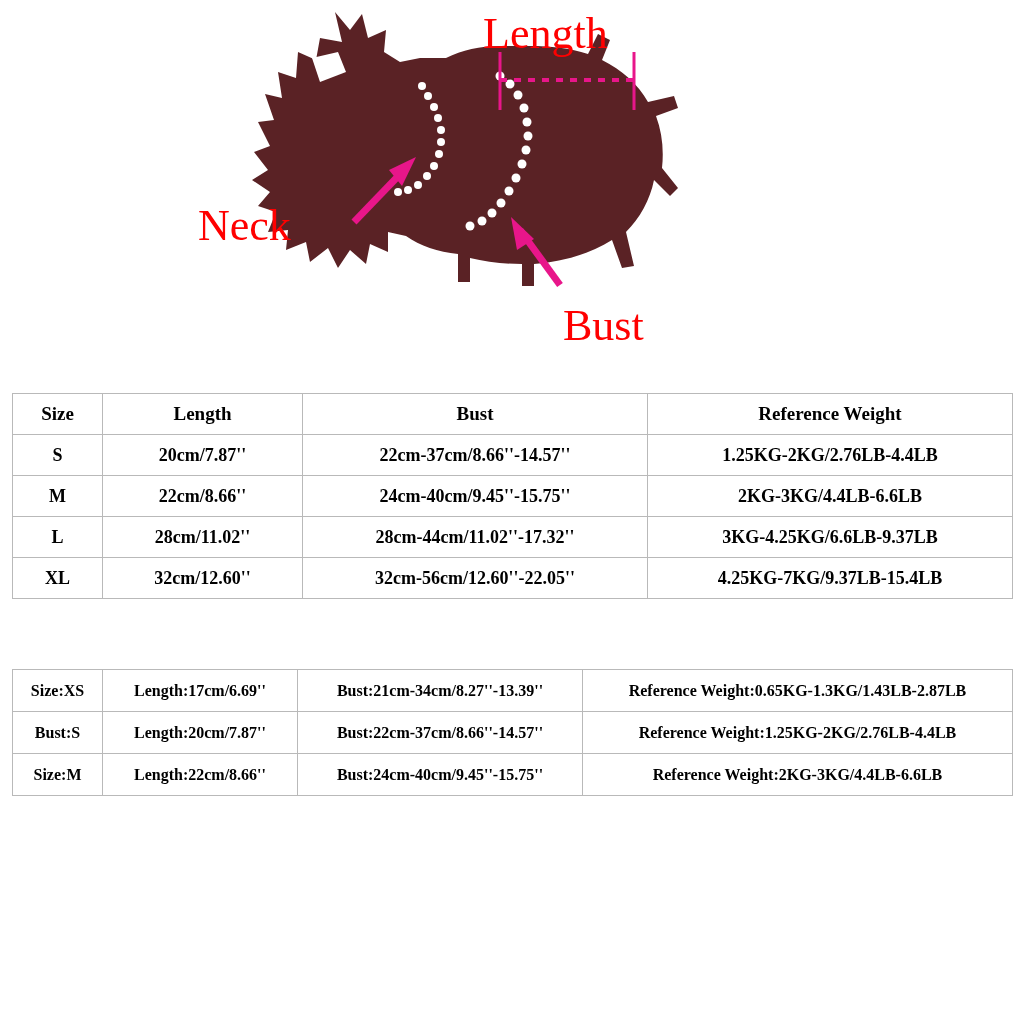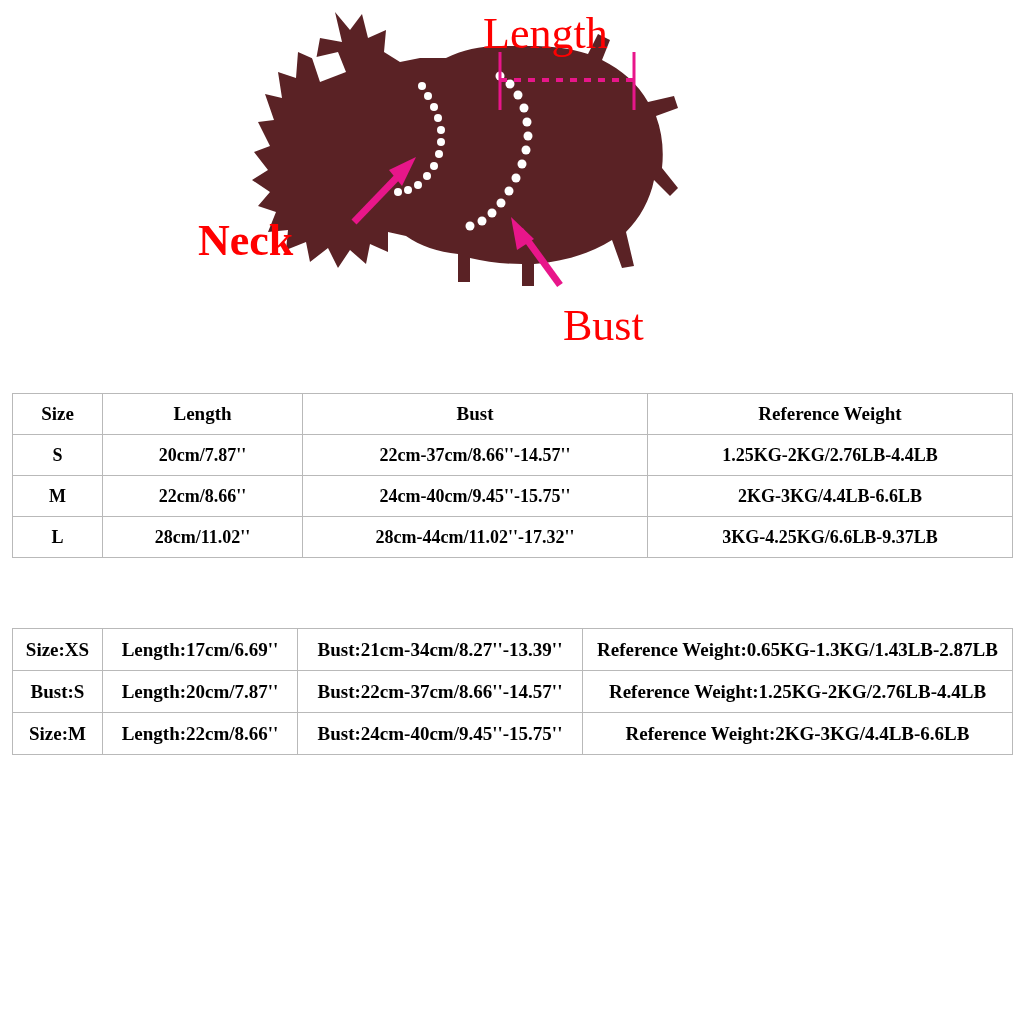--- a/index.html
+++ b/index.html
@@ -30,21 +30,21 @@
   .label {
     position: absolute;
     color: #ff0000;
     font-family: "Liberation Serif", serif;
     font-size: 44px;
     font-weight: 400;
     letter-spacing: 0px;
     white-space: nowrap;
   }
   .label-length { left: 483px; top: 8px; }
-  .label-neck   { left: 198px; top: 215px; font-weight: bold; }
+  .label-neck   { left: 198px; top: 200px; }
   .label-bust   { left: 563px; top: 300px; }
 
   
   .table-wrap {
     margin: 16px auto;
     width: 1000px;
   }
   table {
     border-collapse: collapse;
     width: 1000px;
@@ -75,21 +75,21 @@
   .spacer { height: 70px; }
 
   table.size-list {
     width: 1000px;
   }
   table.size-list td {
     border: 1px solid #b9b9b9;
     height: 41px;
     text-align: center;
     font-family: "Liberation Serif", serif;
-    font-size: 19px;
+    font-size: 16px;
     font-weight: bold;
     padding: 0 6px;
     color: #000;
     white-space: nowrap;
   }
   .l-col-size { width: 90px; }
   .l-col-length { width: 195px; }
   .l-col-bust { width: 285px; }
   .l-col-weight { width: 430px; }
 </style>
@@ -199,20 +199,26 @@
         <td>22cm/8.66''</td>
         <td>24cm-40cm/9.45''-15.75''</td>
         <td>2KG-3KG/4.4LB-6.6LB</td>
       </tr>
       <tr>
         <td>L</td>
         <td>28cm/11.02''</td>
         <td>28cm-44cm/11.02''-17.32''</td>
         <td>3KG-4.25KG/6.6LB-9.37LB</td>
       </tr>
+      <tr>
+        <td>XL</td>
+        <td>32cm/12.60''</td>
+        <td>32cm-56cm/12.60''-22.05''</td>
+        <td>4.25KG-7KG/9.37LB-15.4LB</td>
+      </tr>
     </tbody>
   </table>
 
   <div class="spacer"></div>
 
   <table class="size-list">
     <colgroup>
       <col class="l-col-size">
         <col class="l-col-length">
         <col class="l-col-bust">

